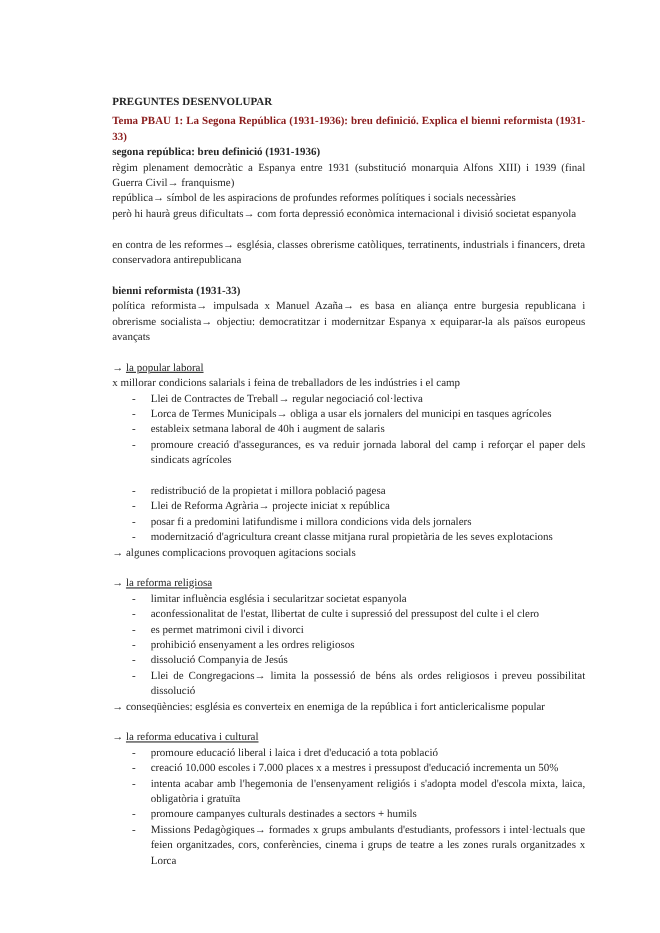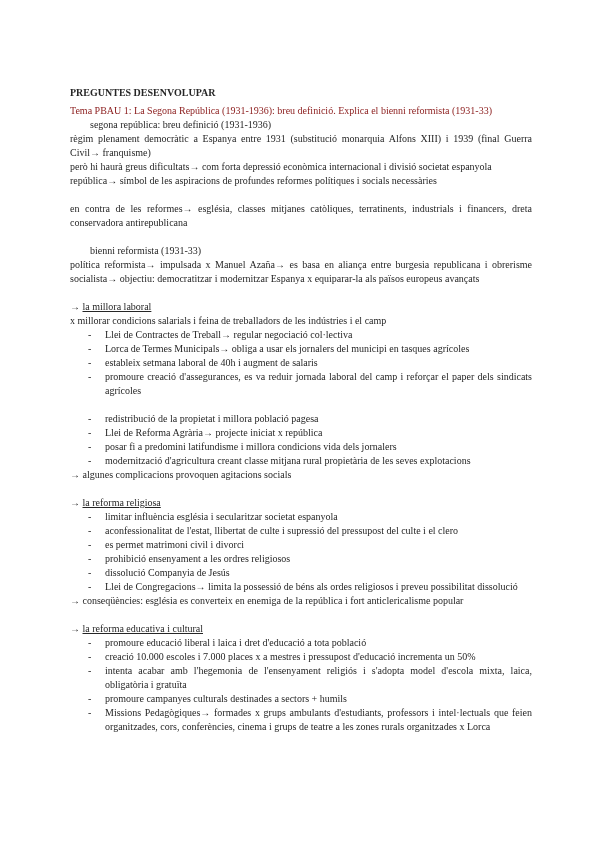--- a/index.html
+++ b/index.html
@@ -9,54 +9,54 @@
     background: #ffffff;
     overflow: hidden;
   }
   .page {
     width: 600px; height: 848px;
     background: var(--page-bg, #ffffff);
     color: var(--text-color, #262626);
     font-family: "Liberation Serif", "DejaVu Serif", serif;
   }
   .content {
-    padding: 86px 68px 0 70px;
+    padding: 86px 68px 0 102px;
     font-size: 10px;
     line-height: 14px;
     text-align: justify;
   }
   .b-title    { font-weight: bold; margin-bottom: 4px; }
-  .b-topic    { font-weight: normal; color: var(--topic-color, #8a1a1a); }
-  .b-bold     { font-weight: normal; margin-left: 20px; }
+  .b-topic    { font-weight: bold; color: var(--topic-color, #8a1a1a); }
+  .b-bold     { font-weight: bold; }
   .b-paragraph { }
   .section-heading { }
   .section-label { text-decoration: underline; }
   .blank-line { height: 14px; }
   .bullet-list { }
   .bullet-item { position: relative; padding-left: 35px; }
   .marker { position: absolute; left: 18px; top: 0; }
 </style>
 </head>
 <body>
 
 <div class="page">
   <div class="content" id="content">
       <div class="b-title">PREGUNTES DESENVOLUPAR</div>
       <div class="b-topic">Tema PBAU 1: La Segona República (1931-1936): breu definició. Explica el bienni reformista (1931-33)</div>
       <div class="b-bold">segona república: breu definició (1931-1936)</div>
       <div class="b-paragraph">règim plenament democràtic a Espanya entre 1931 (substitució monarquia Alfons XIII) i 1939 (final Guerra Civil→ franquisme)</div>
+      <div class="b-paragraph">república→ símbol de les aspiracions de profundes reformes polítiques i socials necessàries</div>
       <div class="b-paragraph">però hi haurà greus dificultats→ com forta depressió econòmica internacional i divisió societat espanyola</div>
-      <div class="b-paragraph">república→ símbol de les aspiracions de profundes reformes polítiques i socials necessàries</div>
       <div class="blank-line"></div>
-      <div class="b-paragraph">en contra de les reformes→ església, classes mitjanes catòliques, terratinents, industrials i financers, dreta conservadora antirepublicana</div>
+      <div class="b-paragraph">en contra de les reformes→ església, classes obrerisme catòliques, terratinents, industrials i financers, dreta conservadora antirepublicana</div>
       <div class="blank-line"></div>
       <div class="b-bold">bienni reformista (1931-33)</div>
       <div class="b-paragraph">política reformista→ impulsada x Manuel Azaña→ es basa en aliança entre burgesia republicana i obrerisme socialista→ objectiu: democratitzar i modernitzar Espanya x equiparar-la als països europeus avançats</div>
       <div class="blank-line"></div>
-      <div class="section-heading"><span class="arrow">→</span> <span class="section-label">la millora laboral</span></div>
+      <div class="section-heading"><span class="arrow">→</span> <span class="section-label">la popular laboral</span></div>
       <div class="b-paragraph">x millorar condicions salarials i feina de treballadors de les indústries i el camp</div>
       <div class="bullet-list">
         <div class="bullet-item"><span class="marker">-</span><span class="bullet-text">Llei de Contractes de Treball→ regular negociació col·lectiva</span></div>
         <div class="bullet-item"><span class="marker">-</span><span class="bullet-text">Lorca de Termes Municipals→ obliga a usar els jornalers del municipi en tasques agrícoles</span></div>
         <div class="bullet-item"><span class="marker">-</span><span class="bullet-text">estableix setmana laboral de 40h i augment de salaris</span></div>
         <div class="bullet-item"><span class="marker">-</span><span class="bullet-text">promoure creació d'assegurances, es va reduir jornada laboral del camp i reforçar el paper dels sindicats agrícoles</span></div>
       </div>
       <div class="blank-line"></div>
       <div class="bullet-list">
         <div class="bullet-item"><span class="marker">-</span><span class="bullet-text">redistribució de la propietat i millora població pagesa</span></div>

